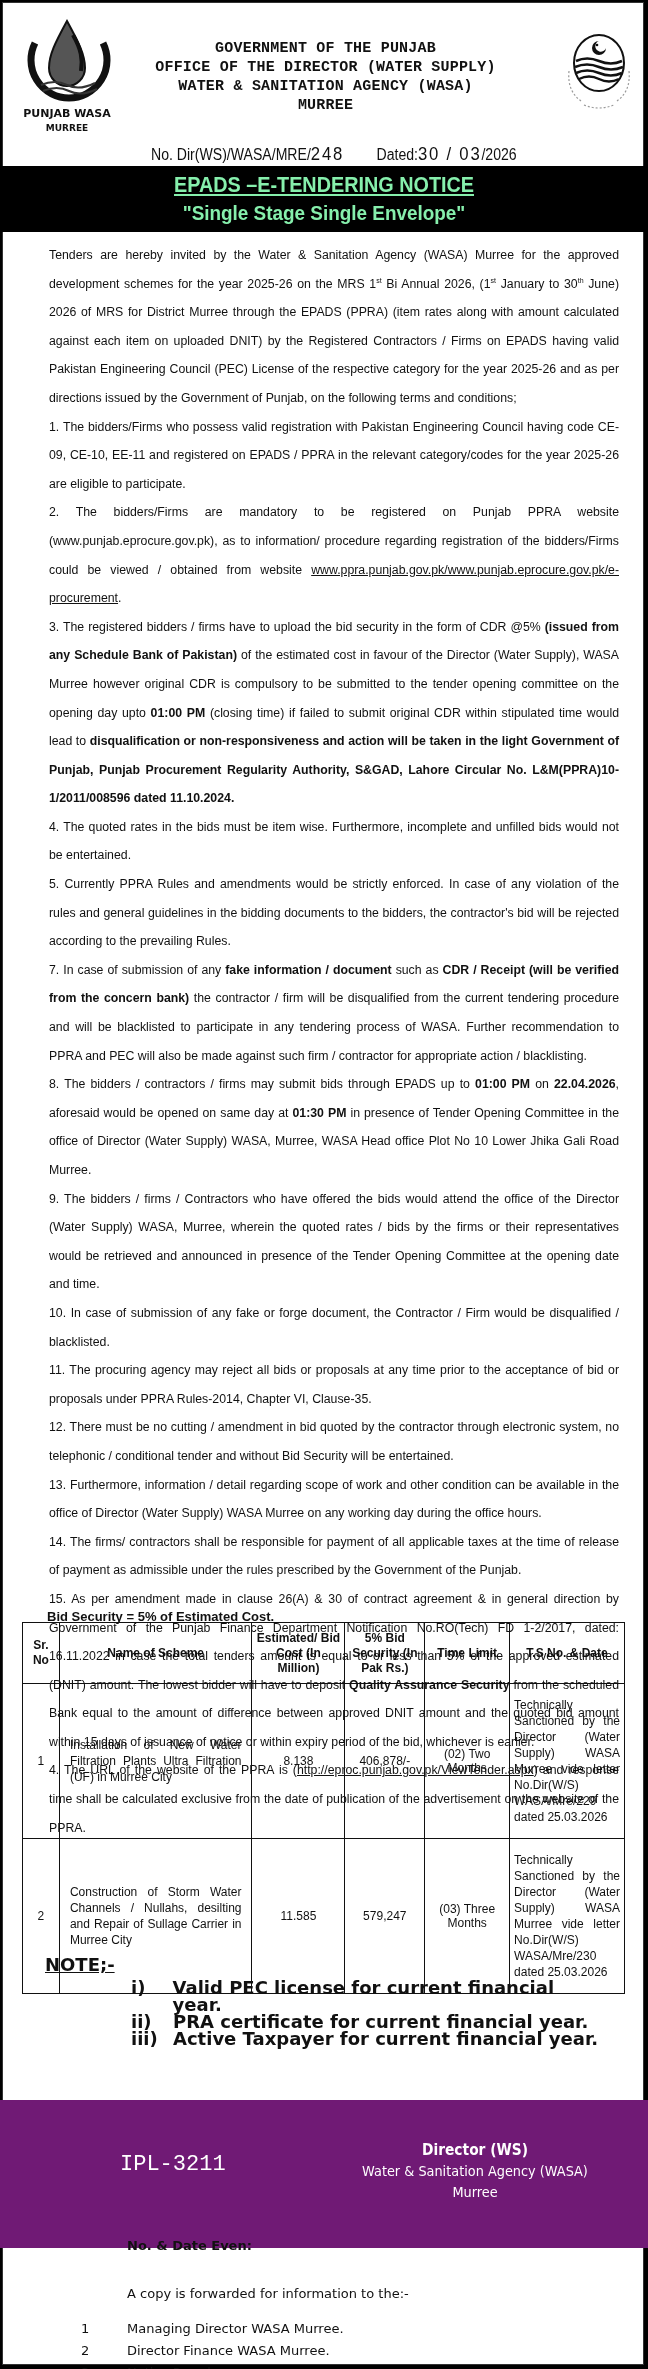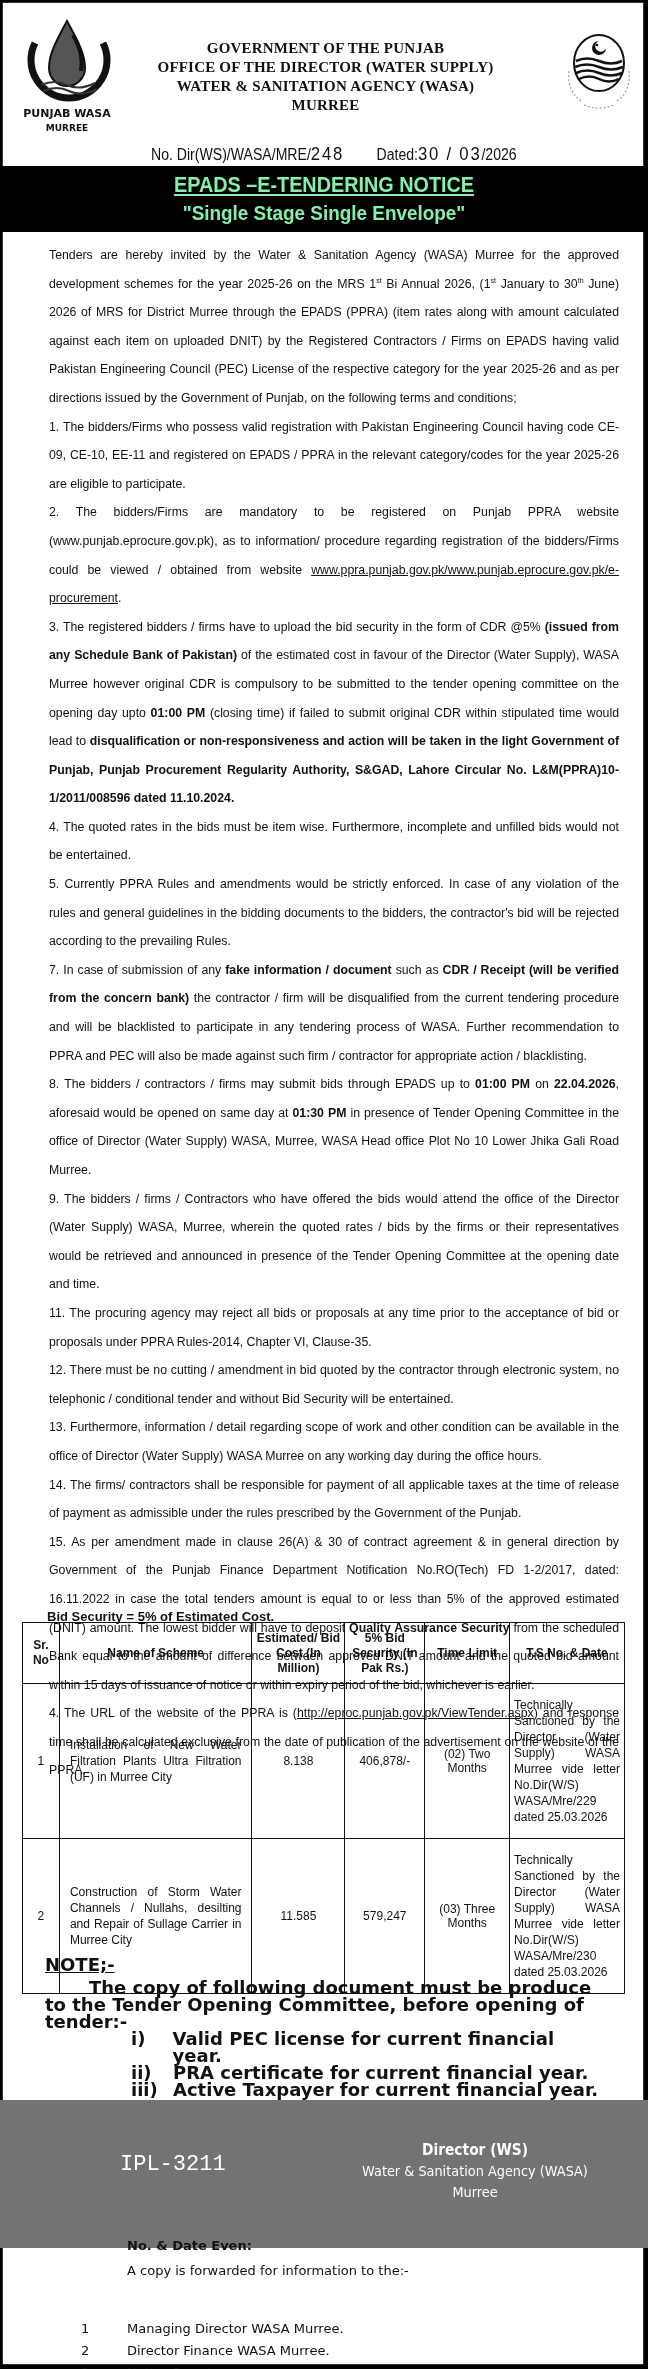--- a/index.html
+++ b/index.html
@@ -3,21 +3,21 @@
 <meta charset="utf-8">
 <style>
   html, body { margin: 0; padding: 0; background: #000; }
   body { width: 648px; height: 2369px; overflow: hidden; position: relative; font-family: "Liberation Sans", sans-serif; color: #111; }
   .page { position: absolute; left: 2px; top: 2px; width: 642px; height: 2363px; background: #fff; border: 1px solid #333; box-sizing: border-box; }
 
   
   .header { position: absolute; left: 0; top: 0; width: 100%; height: 165px; }
   .logo-left { position: absolute; left: 12px; top: 10px; width: 105px; height: 130px; }
   .logo-right { position: absolute; left: 556px; top: 18px; width: 80px; height: 95px; }
-  .org { position: absolute; left: 120px; top: 36px; width: 405px; text-align: center; font-family: Liberation Serif, serif; font-weight: bold; font-size: 15px; line-height: 19px; letter-spacing: 0.2px; }
+  .org { position: absolute; left: 120px; top: 36px; width: 405px; text-align: center; font-family: Liberation Mono, monospace; font-weight: bold; font-size: 15px; line-height: 19px; letter-spacing: 0.2px; }
   .refline { position: absolute; left: 148px; top: 140px; font-size: 16px; font-family: "Liberation Sans", sans-serif; transform: scaleX(0.88); transform-origin: left; white-space: nowrap; }
   .refline .num { font-size: 19px; letter-spacing: 2px; }
   .refline .gap { display: inline-block; width: 28px; }
 
   
   .banner { position: absolute; left: -3px; top: 163px; width: 648px; height: 66px; background: #000; color: #86efac; text-align: center; }
   .banner .t1 { font-size: 22px; font-weight: bold; text-decoration: underline; padding-top: 5px; line-height: 28px; transform: scaleX(0.9); }
   .banner .t2 { font-size: 21px; font-weight: bold; line-height: 28px; transform: scaleX(0.9); }
 
   
@@ -40,29 +40,29 @@
 
   
   .note { position: absolute; left: 42px; top: 1953px; width: 560px; font-family: "DejaVu Sans", sans-serif; font-weight: bold; font-size: 18px; line-height: 17px; }
   .note .title { text-decoration: underline; margin-bottom: 6px; }
   .note .para { text-indent: 44px; }
   .note .items { margin-left: 86px; }
   .note .items div { display: flex; }
   .note .items .rn { width: 42px; }
 
   
-  .footer { position: absolute; left: -3px; top: 2097px; width: 648px; height: 148px; background: #737373; color: #fff; }
+  .footer { position: absolute; left: -3px; top: 2097px; width: 648px; height: 148px; background: #701a75; color: #fff; }
   .ipl { position: absolute; left: 120px; top: 52px; font-family: "Liberation Mono", monospace; font-size: 22px; }
   .sign { position: absolute; left: 330px; top: 40px; width: 290px; text-align: center; font-family: "DejaVu Sans", sans-serif; font-size: 14px; line-height: 21px; transform: scaleX(0.92); }
   .sign .d { font-weight: bold; font-size: 15px; }
 
   
   .copy { position: absolute; left: 0; top: 2235px; width: 100%; font-family: "DejaVu Sans", sans-serif; font-size: 13px; }
   .copy .nde { position: absolute; left: 124px; top: 0; font-weight: bold; }
-  .copy .fwd { position: absolute; left: 124px; top: 25px; }
+  .copy .fwd { position: absolute; left: 124px; top: 48px; }
   .copy .list { position: absolute; left: 78px; top: 80px; line-height: 22px; }
   .copy .list div { display: flex; }
   .copy .list .n { width: 46px; }
 </style>
 </head>
 <body>
 
 <div class="page">
 
   <div class="header">
@@ -109,20 +109,21 @@
   <div class="body">
     <p><span>Tenders are hereby invited by the Water &amp; Sanitation Agency (WASA) Murree for the approved development schemes for the year 2025-26 on the MRS 1</span><span class="sup">st</span><span> Bi Annual 2026, (1</span><span class="sup">st</span><span> January to 30</span><span class="sup">th</span><span> June) 2026 of MRS for District Murree through the EPADS (PPRA) (item rates along with amount calculated against each item on uploaded DNIT) by the Registered Contractors / Firms on EPADS having valid Pakistan Engineering Council (PEC) License of the respective category for the year 2025-26 and as per directions issued by the Government of Punjab, on the following terms and conditions;</span></p>
     <p>1. The bidders/Firms who possess valid registration with Pakistan Engineering Council having code CE-09, CE-10, EE-11 and registered on EPADS / PPRA in the relevant category/codes for the year 2025-26 are eligible to participate.</p>
     <p><span>2. The bidders/Firms are mandatory to be registered on Punjab PPRA website (www.punjab.eprocure.gov.pk), as to information/ procedure regarding registration of the bidders/Firms could be viewed / obtained from website </span><span class="u">www.ppra.punjab.gov.pk/www.punjab.eprocure.gov.pk/e-procurement</span><span>.</span></p>
     <p><span>3. The registered bidders / firms have to upload the bid security in the form of CDR @5% </span><span class="b">(issued from any Schedule Bank of Pakistan)</span><span> of the estimated cost in favour of the Director (Water Supply), WASA Murree however original CDR is compulsory to be submitted to the tender opening committee on the opening day upto </span><span class="b">01:00 PM</span><span> (closing time) if failed to submit original CDR within stipulated time would lead to </span><span class="b">disqualification or non-responsiveness and action will be taken in the light Government of Punjab, Punjab Procurement Regularity Authority, S&amp;GAD, Lahore Circular No. L&amp;M(PPRA)10-1/2011/008596 dated 11.10.2024.</span></p>
     <p>4. The quoted rates in the bids must be item wise. Furthermore, incomplete and unfilled bids would not be entertained.</p>
     <p>5. Currently PPRA Rules and amendments would be strictly enforced. In case of any violation of the rules and general guidelines in the bidding documents to the bidders, the contractor's bid will be rejected according to the prevailing Rules.</p>
     <p><span>7. In case of submission of any </span><span class="b">fake information / document</span><span> such as </span><span class="b">CDR / Receipt (will be verified from the concern bank)</span><span> the contractor / firm will be disqualified from the current tendering procedure and will be blacklisted to participate in any tendering process of WASA. Further recommendation to PPRA and PEC will also be made against such firm / contractor for appropriate action / blacklisting.</span></p>
     <p><span>8. The bidders / contractors / firms may submit bids through EPADS up to </span><span class="b">01:00 PM</span><span> on </span><span class="b">22.04.2026</span><span>, aforesaid would be opened on same day at </span><span class="b">01:30 PM</span><span> in presence of Tender Opening Committee in the office of Director (Water Supply) WASA, Murree, WASA Head office Plot No 10 Lower Jhika Gali Road Murree.</span></p>
     <p>9. The bidders / firms / Contractors who have offered the bids would attend the office of the Director (Water Supply) WASA, Murree, wherein the quoted rates / bids by the firms or their representatives would be retrieved and announced in presence of the Tender Opening Committee at the opening date and time.</p>
+    <p>10. In case of submission of any fake or forge document, the Contractor / Firm would be disqualified / blacklisted.</p>
     <p>11. The procuring agency may reject all bids or proposals at any time prior to the acceptance of bid or proposals under PPRA Rules-2014, Chapter VI, Clause-35.</p>
     <p>12. There must be no cutting / amendment in bid quoted by the contractor through electronic system, no telephonic / conditional tender and without Bid Security will be entertained.</p>
     <p>13. Furthermore, information / detail regarding scope of work and other condition can be available in the office of Director (Water Supply) WASA Murree on any working day during the office hours.</p>
     <p>14. The firms/ contractors shall be responsible for payment of all applicable taxes at the time of release of payment as admissible under the rules prescribed by the Government of the Punjab.</p>
     <p><span>15. As per amendment made in clause 26(A) &amp; 30 of contract agreement &amp; in general direction by Government of the Punjab Finance Department Notification No.RO(Tech) FD 1-2/2017, dated: 16.11.2022 in case the total tenders amount is equal to or less than 5% of the approved estimated (DNIT) amount. The lowest bidder will have to deposit </span><span class="b">Quality Assurance Security</span><span> from the scheduled Bank equal to the amount of difference between approved DNIT amount and the quoted bid amount within 15 days of issuance of notice or within expiry period of the bid, whichever is earlier.</span></p>
     <p><span>4. The URL of the website of the PPRA is (</span><span class="u">http://eproc.punjab.gov.pk/ViewTender.aspx</span><span>) and response time shall be calculated exclusive from the date of publication of the advertisement on the website of the PPRA.</span></p>
   </div>
 
   <div class="bidsec">Bid Security = 5% of Estimated Cost.</div>
 
@@ -160,21 +161,20 @@
         <td>11.585</td>
         <td>579,247</td>
         <td>(03) Three Months</td>
         <td class="ts">Technically Sanctioned by the Director (Water Supply) WASA Murree vide letter No.Dir(W/S) WASA/Mre/230 dated 25.03.2026</td>
       </tr>
     </tbody>
   </table>
 
   <div class="note">
     <div class="title">NOTE;-</div>
-    <div class="para">The copy of following document must be produce to the Tender Opening Committee, before opening of tender:-</div>
     <div class="items">
       <div>
           <span class="rn">i)</span>
           <span>Valid PEC license for current financial year.</span>
         </div>
       <div>
           <span class="rn">ii)</span>
           <span>PRA certificate for current financial year.</span>
         </div>
       <div>

